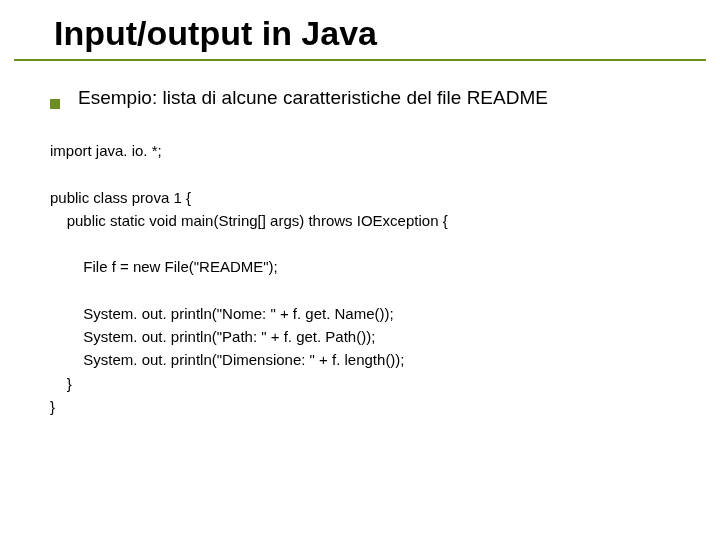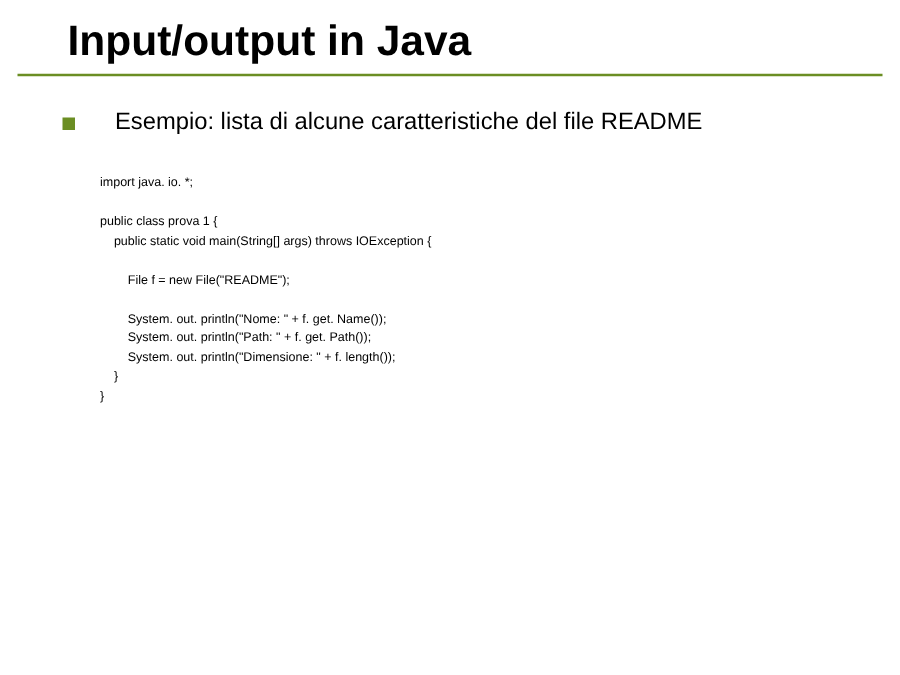--- a/index.html
+++ b/index.html
@@ -27,39 +27,38 @@
   .hr {
     height: 2px;
     background: #6b8e23; 
     margin: 0 14px 0 14px;
   }
   .body {
     padding: 26px 40px 0 50px;
   }
   .bullet-row {
     display: flex;
-    align-items: flex-start;
-    gap: 32px;
+    align-items: flex-end;
+    gap: 18px;
   }
   .bullet {
     width: 10px;
     height: 10px;
     background: #6b8e23;
     margin-top: 7px;
     flex: 0 0 auto;
   }
   .bullet-text {
     font-size: 19px;
     color: #000;
   }
   .code-block {
     margin-top: 30px;
-    margin-left: 30px;
     font-family: Arial, Helvetica, sans-serif;
-    font-size: 10px;
+    font-size: 15px;
     color: #000;
     line-height: 1.55;
     white-space: pre;
   }
 </style>
 </head>
 <body>
 
 <div class="slide">
 

